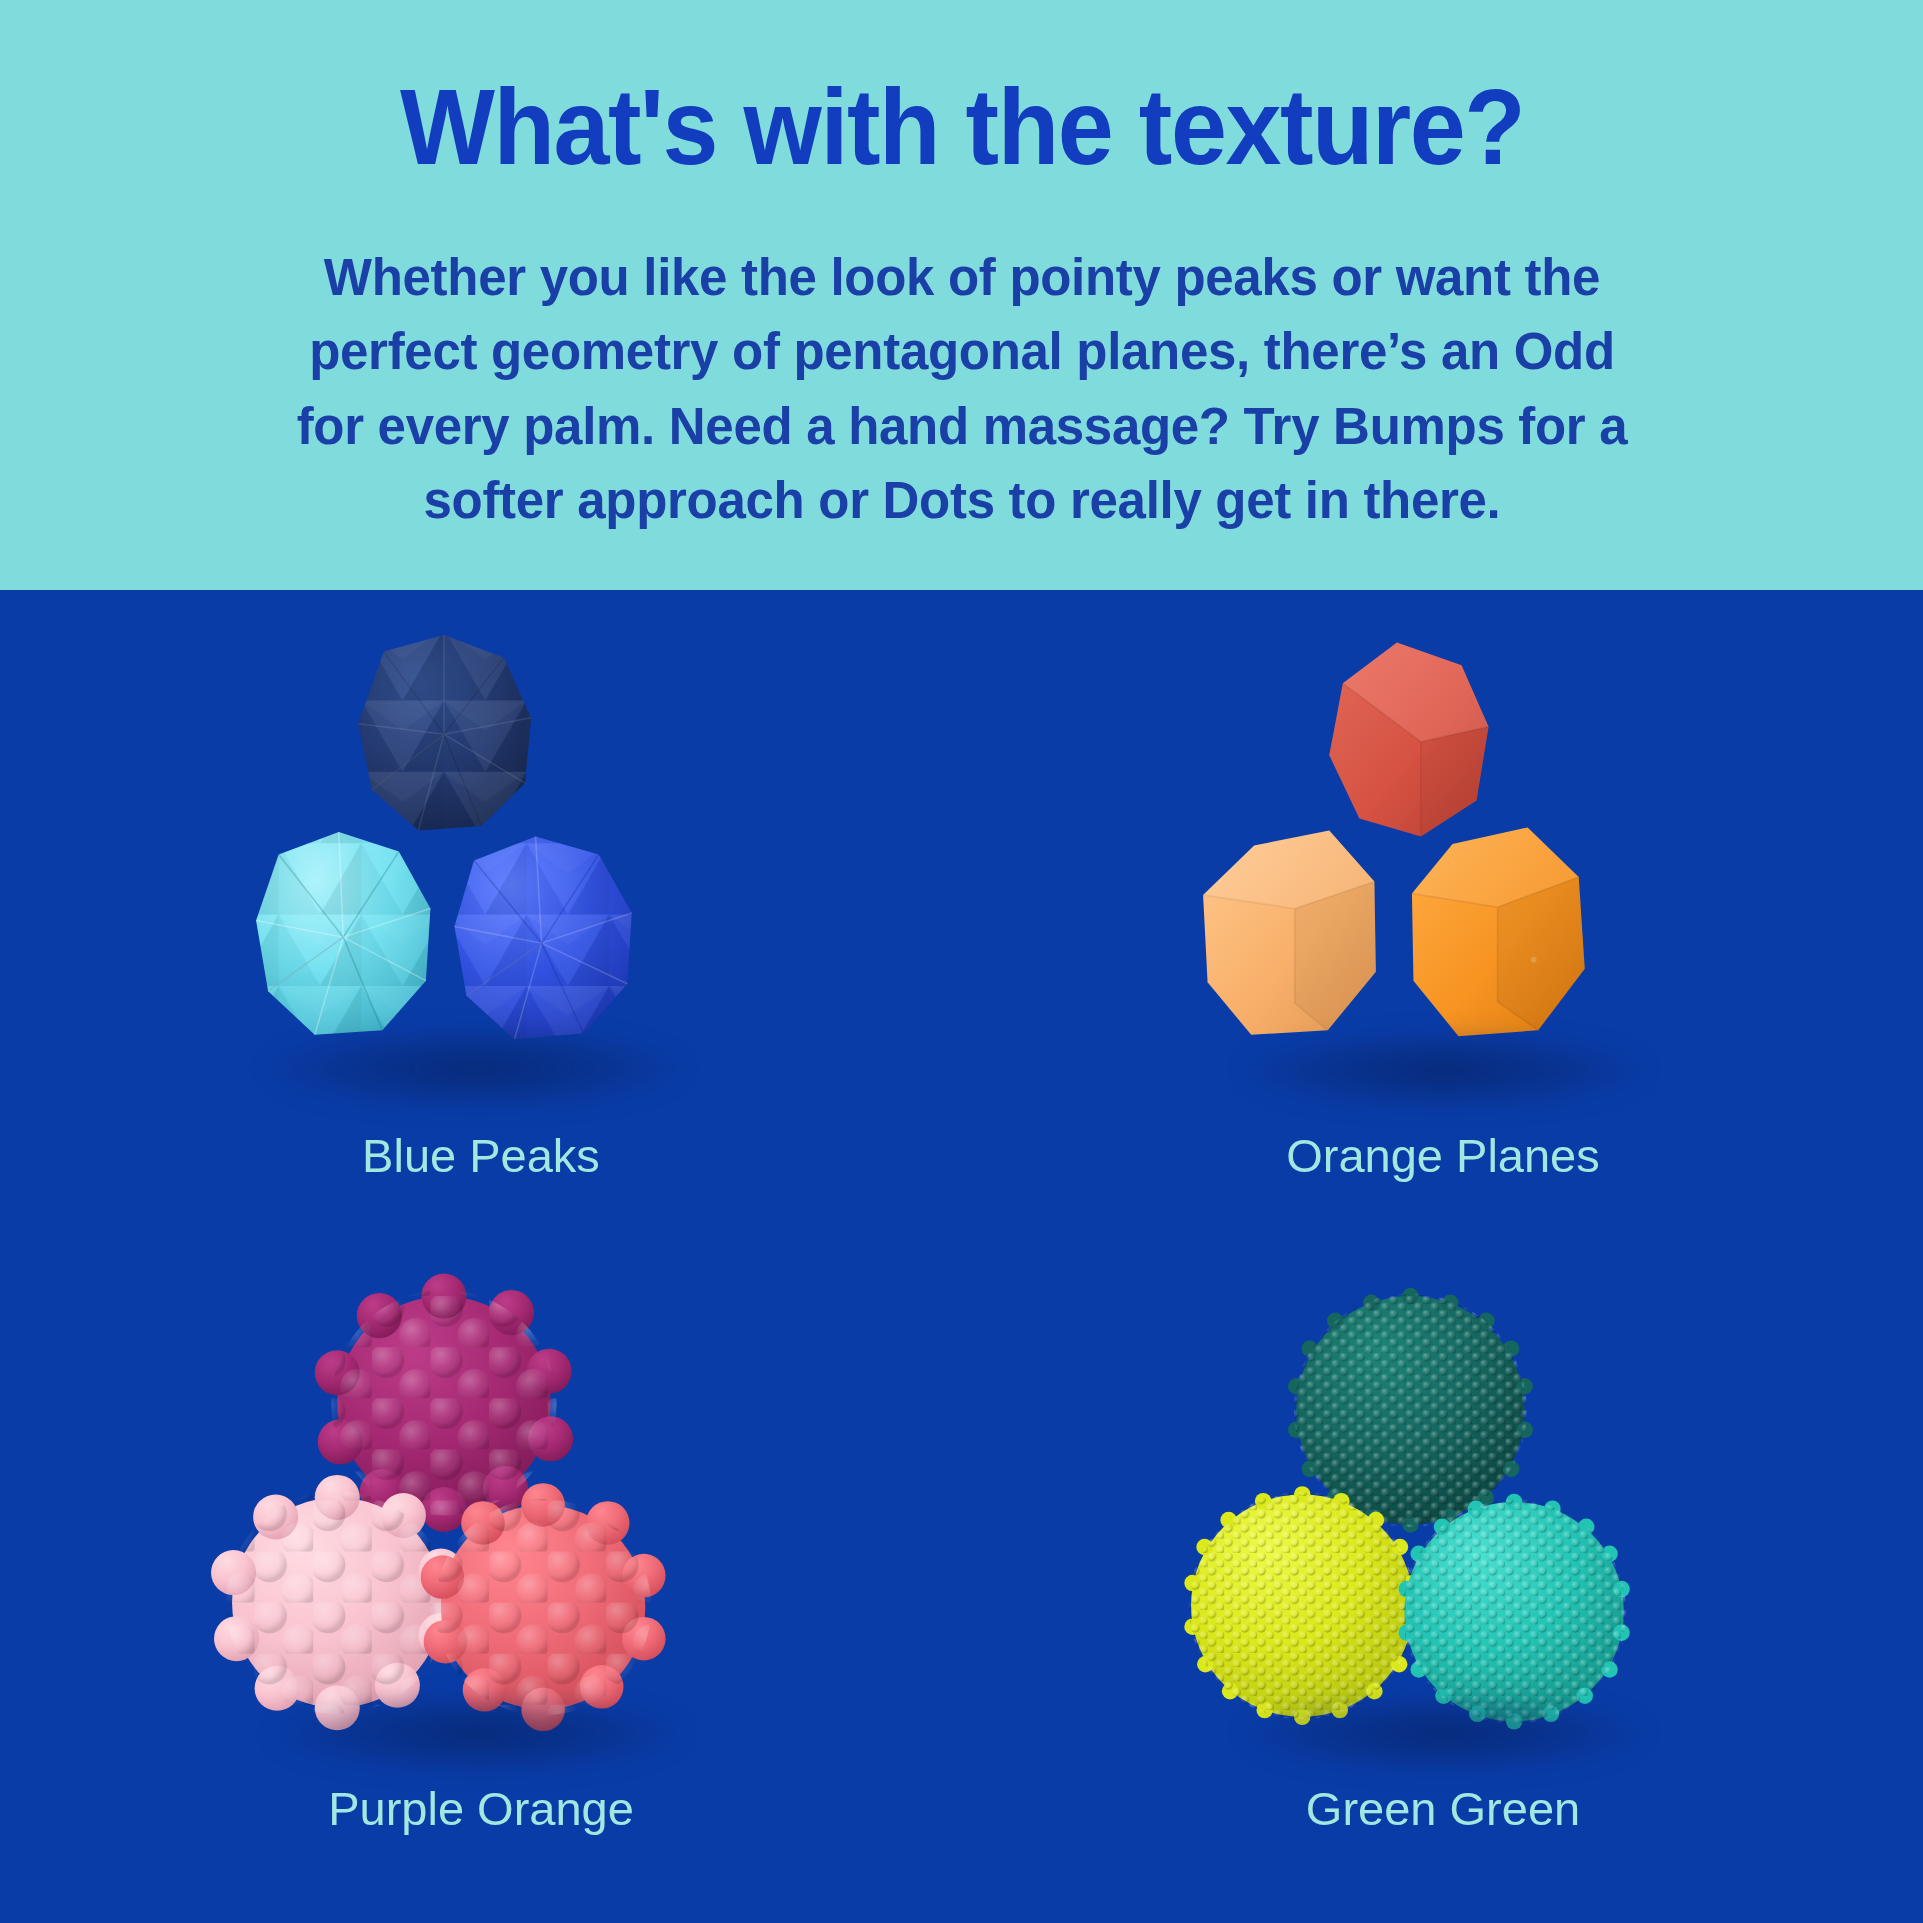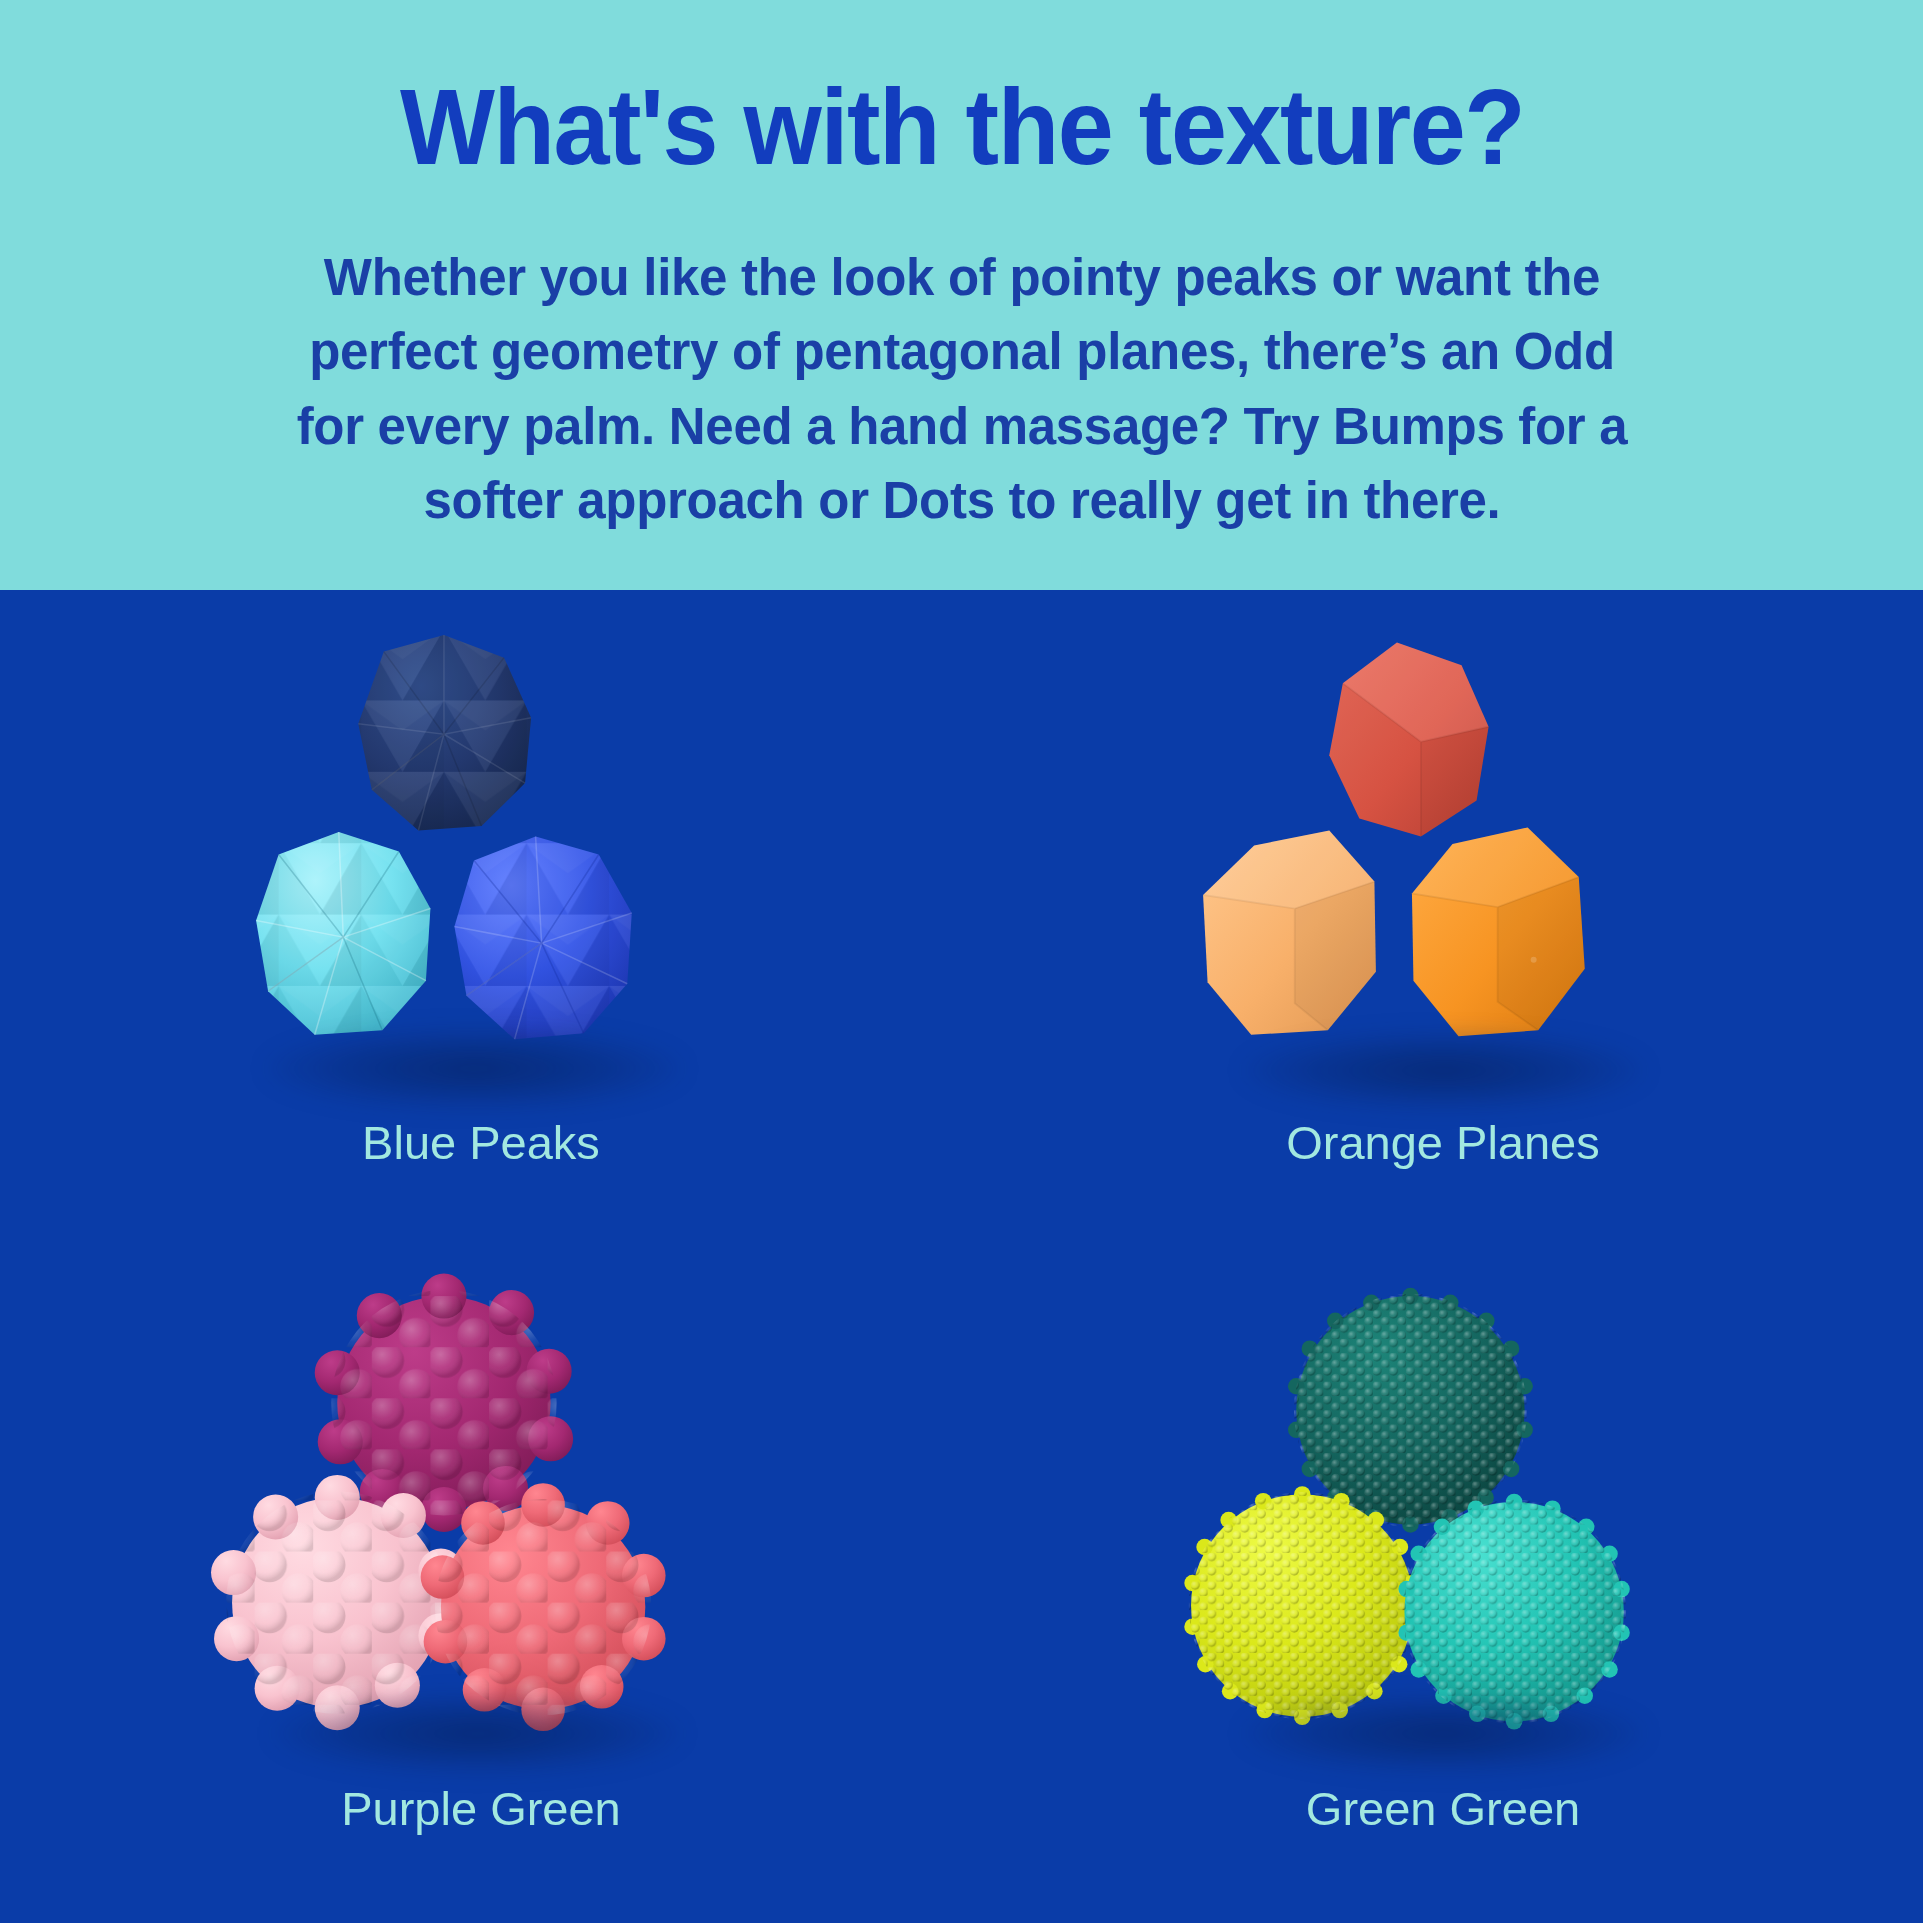--- a/index.html
+++ b/index.html
@@ -103,21 +103,21 @@
   .caption {
     font-family: "Liberation Sans", sans-serif;
     font-weight: 400;
     font-size: 47px;
     line-height: 1;
     color: #a2e8e0;
     letter-spacing: 0px;
     text-align: center;
   }
 
-  .cell-row1 .caption { margin-top: 9px; }
+  .cell-row1 .caption { margin-top: 22px; }
   .cell-row2 .caption { margin-top: 7.5px; }
 
   
   .shadow {
     position: absolute;
     border-radius: 50%;
     background: radial-gradient(ellipse at center, rgba(4,28,80,0.55) 0%, rgba(4,28,80,0.25) 45%, rgba(4,28,80,0) 75%);
     filter: blur(10.5px);
     pointer-events: none;
   }
@@ -336,21 +336,21 @@
                   <circle cx="462" cy="550" r="29"></circle>
                 <circle cx="384" cy="524" r="29"></circle>
                   <circle cx="332" cy="460" r="29"></circle>
                 <circle cx="328" cy="374" r="29"></circle>
                   <circle cx="382" cy="302" r="29"></circle>
               </g>
               <circle cx="462" cy="414" r="144" fill="url(#bumps-p)"></circle>
             </g>
           </svg>
         </div>
-        <div class="caption">Purple Green</div>
+        <div class="caption">Purple Orange</div>
       </div>
 
       <div class="cell cell-row2">
         <div class="photo">
           <div class="shadow" style="left:83px; top:398px; width:406px; height:79px;"></div>
           <svg width="571" height="481" viewBox="0 0 760 640">
             <defs>
               <radialGradient id="gd-top" cx="36%" cy="24%" r="78%">
                 <stop offset="0%" stop-color="#1d8579"></stop>
                 <stop offset="58%" stop-color="#14665f"></stop>

